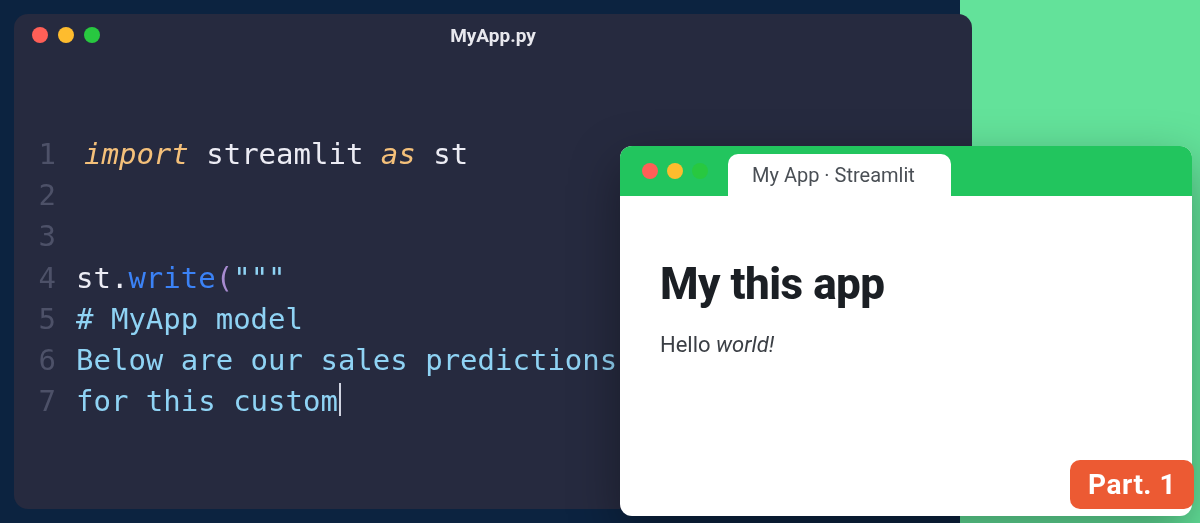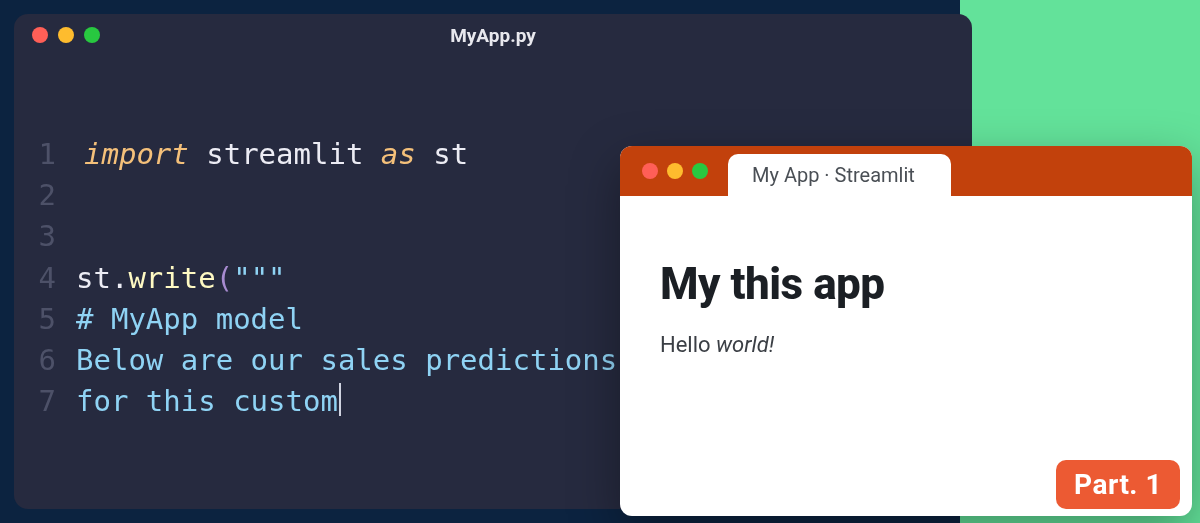--- a/index.html
+++ b/index.html
@@ -91,21 +91,21 @@
     .code-content {
       white-space: pre;
       color: #c5c8d6;
     }
     .tok-keyword { color: #f4c07a; font-style: italic; margin-left: 8px; }
     .tok-module { color: #ececf4; }
     .tok-as { color: #f4c07a; font-style: italic; text-align: center; }
     .tok-alias { color: #ececf4; }
     .tok-obj { color: #ececf4; }
     .tok-dot { color: #ececf4; }
-    .tok-method { color: #fef9c3; margin-top: 19px; }
+    .tok-method { color: #3b82f6; margin-top: 19px; }
     .tok-paren { color: #a78bd0; }
     .tok-string { color: #8fd3f4; }
     .cursor {
       display: inline-block;
       width: 2px;
       height: 1.15em;
       background: #d0d3e0;
       vertical-align: -0.18em;
       margin-left: 1px;
     }
@@ -116,21 +116,21 @@
       left: 620px;
       width: 572px;
       height: 370px;
       background: #fff;
       border-radius: 12px;
       box-shadow: 0 18px 50px rgba(0,0,0,0.35);
       overflow: hidden;
     }
     .browser-tabbar {
       height: 50px;
-      background: #c2410c;
+      background: #22c55e;
       position: relative;
     }
     .browser-lights {
       position: absolute;
       left: 22px;
       top: 50%;
       transform: translateY(-50%);
       display: flex;
       gap: 9px;
     }
@@ -165,21 +165,21 @@
     }
     .app-text {
       font-size: 22px;
       color: #3b3f45;
     }
     .app-text em {
     }
 
     .part-badge {
       position: absolute;
-      right: 20px;
+      right: 6px;
       bottom: 14px;
       background: #ec5a33;
       color: #fff;
       font-weight: 700;
       font-size: 28px;
       padding: 8px 18px;
       border-radius: 10px;
       letter-spacing: 0.5px;
     }
   </style>

